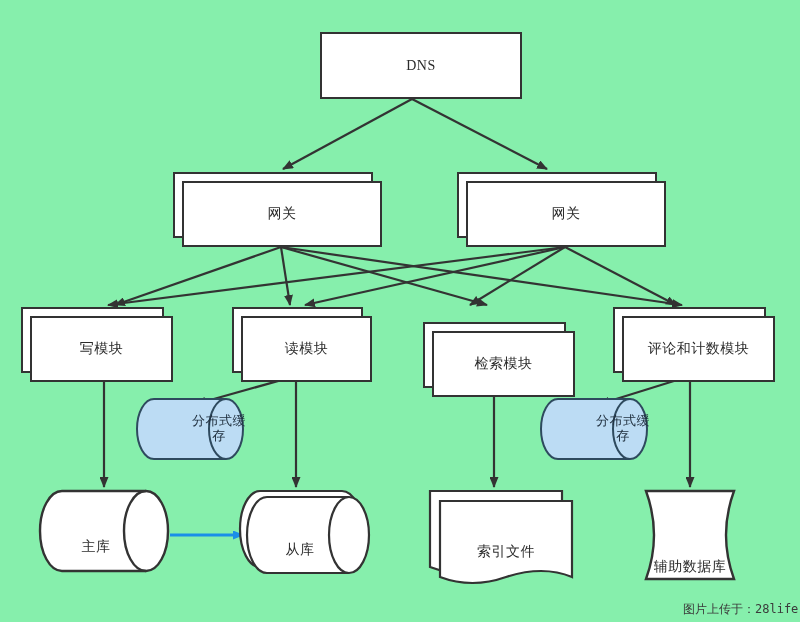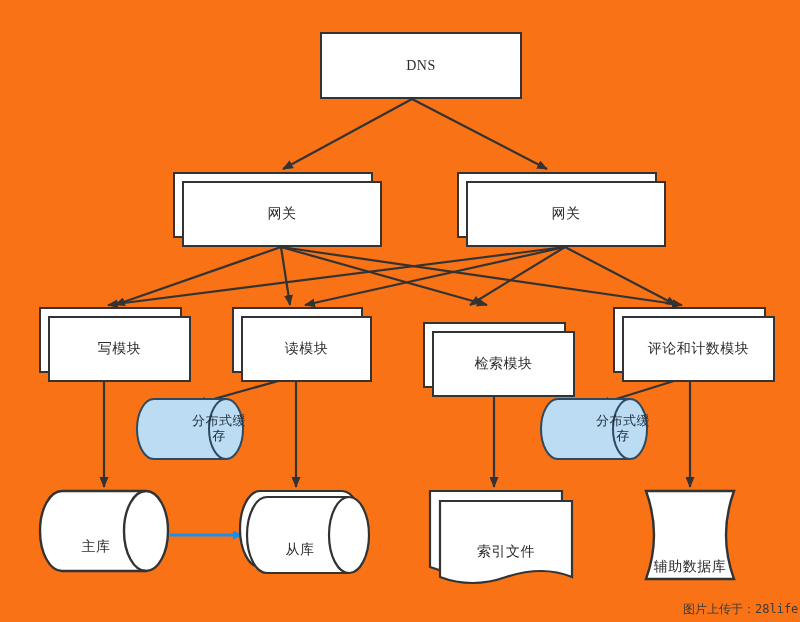--- a/index.html
+++ b/index.html
@@ -7,21 +7,21 @@
     padding: 0;
     background: #ffffff;
   }
   body {
     font-family: "Liberation Serif", "DejaVu Serif", serif;
   }
   #diagram-root {
     position: relative;
     width: 800px;
     height: 622px;
-    background: #f97316;
+    background: #86efac;
     overflow: hidden;
   }
   #edge-layer {
     position: absolute;
     left: 0;
     top: 0;
     width: 800px;
     height: 622px;
   }
   #node-layer {
@@ -155,21 +155,21 @@
       <div class="stack-front" style="left:9px; top:9px; width:200px; height:66px;"></div>
       <div class="node-label" style="left:9px; top:9px; width:200px; height:66px;">网关</div>
     </div>
 
     <div class="node" style="left:457px; top:172px; width:210px; height:75px;">
       <div class="stack-back" style="left:0; top:0; width:200px; height:66px;"></div>
       <div class="stack-front" style="left:9px; top:9px; width:200px; height:66px;"></div>
       <div class="node-label" style="left:9px; top:9px; width:200px; height:66px;">网关</div>
     </div>
 
-    <div class="node" style="left:39px; top:307px; width:152px; height:75px;border-radius:10px;">
+    <div class="node" style="left:21px; top:307px; width:152px; height:75px;border-radius:10px;">
       <div class="stack-back" style="left:0; top:0; width:143px; height:66px;"></div>
       <div class="stack-front" style="left:9px; top:9px; width:143px; height:66px;"></div>
       <div class="node-label" style="left:9px; top:9px; width:143px; height:66px;">写模块</div>
     </div>
 
     <div class="node" style="left:232px; top:307px; width:156px; height:75px;">
       <div class="stack-back" style="left:0; top:0; width:131px; height:66px;"></div>
       <div class="stack-front" style="left:9px; top:9px; width:131px; height:66px;"></div>
       <div class="node-label" style="left:9px; top:9px; width:131px; height:66px;">读模块</div>
     </div>

